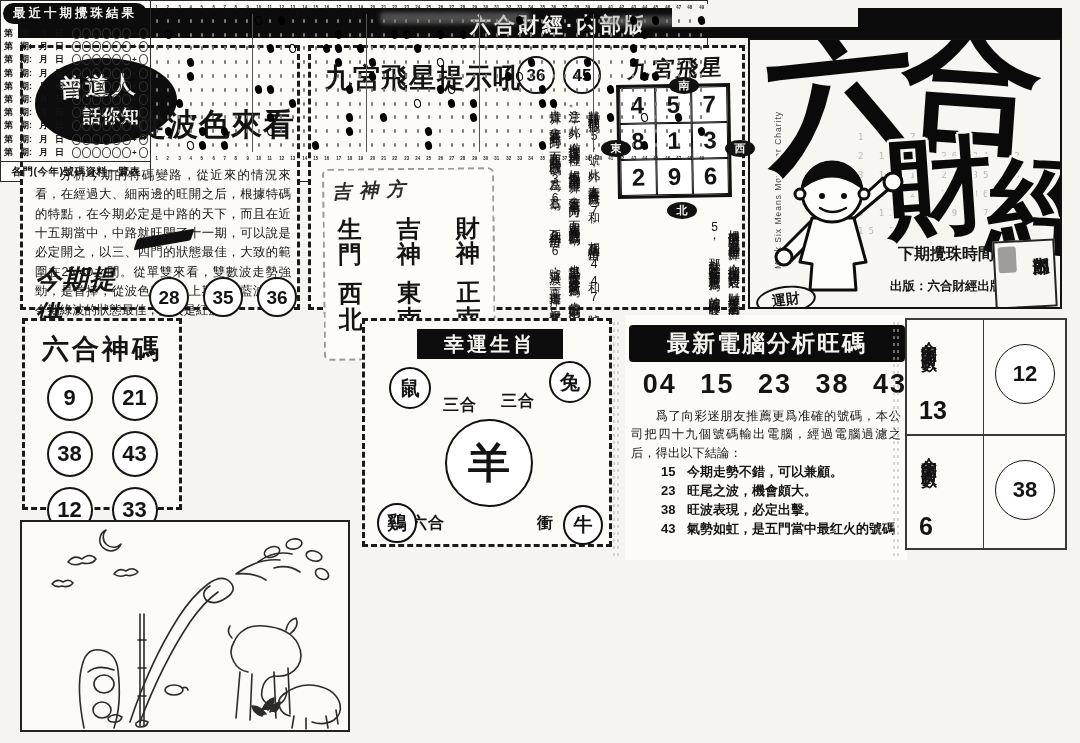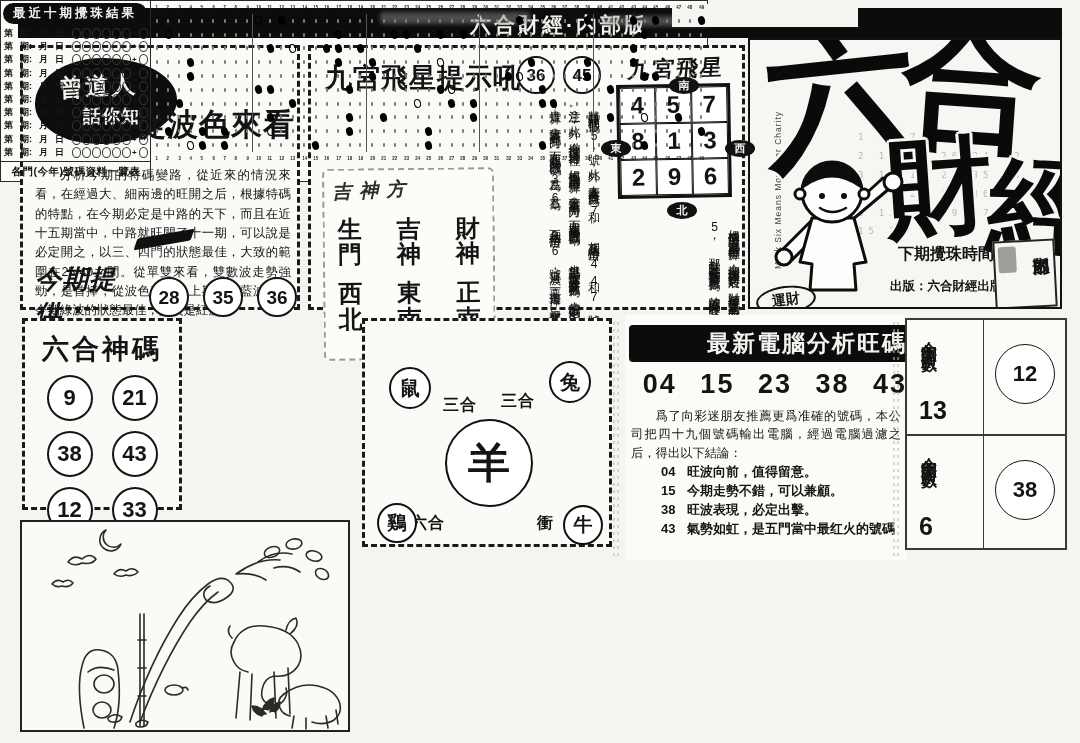--- a/index.html
+++ b/index.html
@@ -62,21 +62,21 @@
   #tribute .line{text-align:center;font-size:14.5px;font-weight:700;margin-top:5px;letter-spacing:1px;}
   #tribute-balls{display:flex;justify-content:space-around;margin-top:10px;}
   #tribute-win{display:flex;justify-content:space-between;padding:6px 18px 0;font-size:24px;font-weight:900;font-style:italic;font-family:"DejaVu Serif","Liberation Serif",serif;}
   
   #zodiac{left:362px;top:318px;width:250px;height:229px;}
   #zd-banner{position:absolute;left:52px;top:8px;width:146px;height:30px;background:#0d0d0d;color:#f4f3ef;display:flex;align-items:center;justify-content:center;font-size:20px;font-weight:800;letter-spacing:3px;}
   .zc{position:absolute;border:2px solid #111;border-radius:50%;display:flex;align-items:center;justify-content:center;font-weight:700;background:#fff;box-sizing:border-box;}
   .zlabel{position:absolute;font-size:16px;font-weight:700;letter-spacing:1px;text-align:center;}
   
   #computer{left:625px;top:315px;width:282px;height:245px;background:#fcfbf8;}
-  #cp-banner{position:absolute;left:4px;top:10px;width:276px;height:37px;background:#0c0c0c;border-radius:4px;color:#f4f3ef;display:flex;align-items:center;justify-content:center;font-size:23px;font-weight:800;letter-spacing:2px;padding-left:40px;}
+  #cp-banner{position:absolute;left:4px;top:10px;width:276px;height:37px;background:#0c0c0c;border-radius:4px;color:#f4f3ef;display:flex;align-items:center;justify-content:center;font-size:23px;font-weight:800;letter-spacing:2px;}
   #cp-nums{position:absolute;left:0;top:54px;width:282px;text-align:right;font-size:27px;font-weight:800;letter-spacing:2px;word-spacing:14px;}
   #cp-intro{position:absolute;left:6px;top:92px;width:270px;font-size:12.3px;line-height:1.5;text-align:justify;text-indent:2em;font-weight:500;}
   #cp-items{position:absolute;left:36px;top:148px;width:244px;font-size:13px;line-height:1.45;font-weight:600;}
   .citem .cnum{display:inline-block;width:26px;font-weight:700;}
   
   .ystat{position:absolute;left:905px;width:158px;border:2px solid #3a3a3a;background:#fcfbf8;}
   .ystat .vlabel{position:absolute;left:10px;top:8px;writing-mode:vertical-rl;height:66px;font-size:16px;font-weight:700;letter-spacing:3px;line-height:1.5;}
   .ystat .count{position:absolute;left:12px;top:76px;font-size:25px;font-weight:800;}
   .ystat .div{position:absolute;left:76px;top:0;bottom:0;border-left:1.5px solid #3a3a3a;}
   .ystat .ball{position:absolute;left:88px;top:24px;width:60px;height:60px;font-size:22px;border-width:1.8px;}
@@ -224,38 +224,39 @@
         <span class="ball" style="width: 46px; height: 46px; font-size: 22px;">21</span>
         <span class="ball" style="width: 46px; height: 46px; font-size: 22px;">38</span>
         <span class="ball" style="width: 46px; height: 46px; font-size: 22px;">43</span>
         <span class="ball" style="width: 46px; height: 46px; font-size: 22px;">12</span>
         <span class="ball" style="width: 46px; height: 46px; font-size: 22px;">33</span>
       </div>
   </div>
 
 
   <div id="zodiac" class="box-dashed">
+    <div id="zd-banner">幸運生肖</div>
     <div class="zc" style="left:24px;top:46px;width:42px;height:42px;font-size:20px;">鼠</div>
     <div class="zlabel" style="left:78px;top:74px;">三合</div>
     <div class="zc" style="left:184px;top:40px;width:42px;height:42px;font-size:20px;">兔</div>
     <div class="zlabel" style="left:136px;top:70px;">三合</div>
     <div class="zc" style="left:80px;top:98px;width:88px;height:88px;font-size:42px;border-width:2.6px;">羊</div>
     <div class="zlabel" style="left:46px;top:192px;">六合</div>
     <div class="zlabel" style="left:172px;top:192px;">衝</div>
     <div class="zc" style="left:12px;top:182px;width:40px;height:40px;font-size:19px;">鷄</div>
     <div class="zc" style="left:198px;top:184px;width:40px;height:40px;font-size:19px;">牛</div>
   </div>
 
   <div id="computer" class="abs">
     <div id="cp-banner">最新電腦分析旺碼</div>
     <div id="cp-nums">04  15  23  38  43</div>
     <div id="cp-intro">爲了向彩迷朋友推薦更爲准確的號碼，本公司把四十九個號碼輸出電腦，經過電腦過濾之后，得出以下結論：</div>
     <div id="cp-items">
-        <div class="citem"><span class="cnum">04</span><span>旺波向前，值得留意。</span></div>
         <div class="citem"><span class="cnum">15</span><span>今期走勢不錯，可以兼顧。</span></div>
+        <div class="citem"><span class="cnum">23</span><span>旺尾之波，機會頗大。</span></div>
         <div class="citem"><span class="cnum">38</span><span>旺波表現，必定出擊。</span></div>
         <div class="citem"><span class="cnum">43</span><span>氣勢如虹，是五門當中最红火的號碼</span></div>
       </div>
   </div>
   <div class="noise" style="left:612px;top:320px;width:8px;height:236px;"></div>
   <div class="noise" style="left:892px;top:320px;width:8px;height:236px;"></div>
 
   <div id="year-stats">
       <div class="ystat" style="top: 318px; height: 114px;">
         <div class="vlabel">今年開出次數</div>

